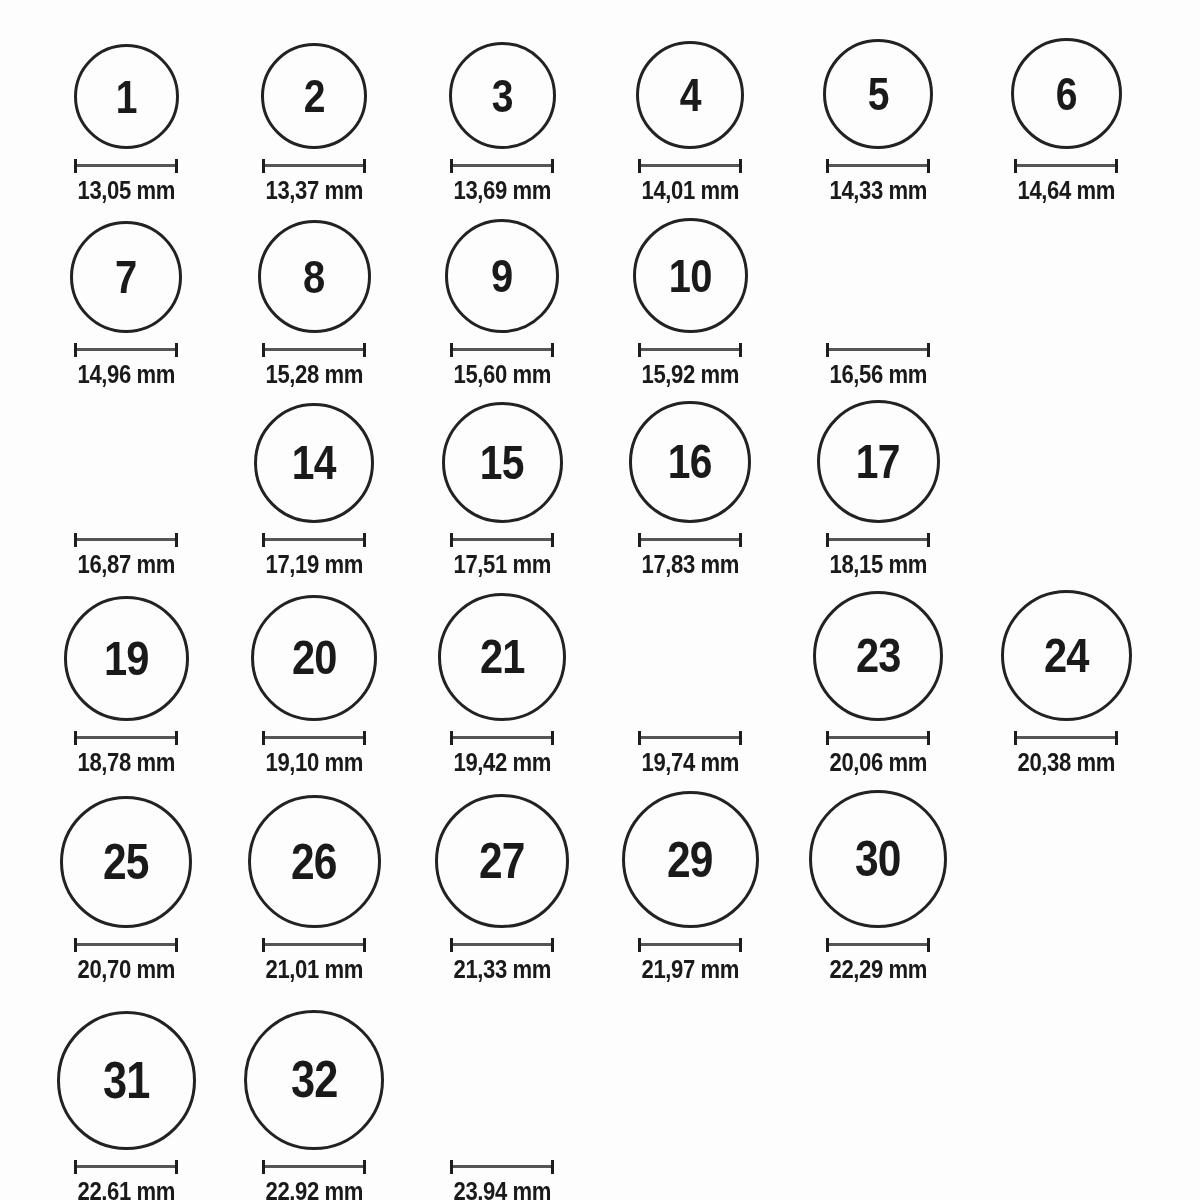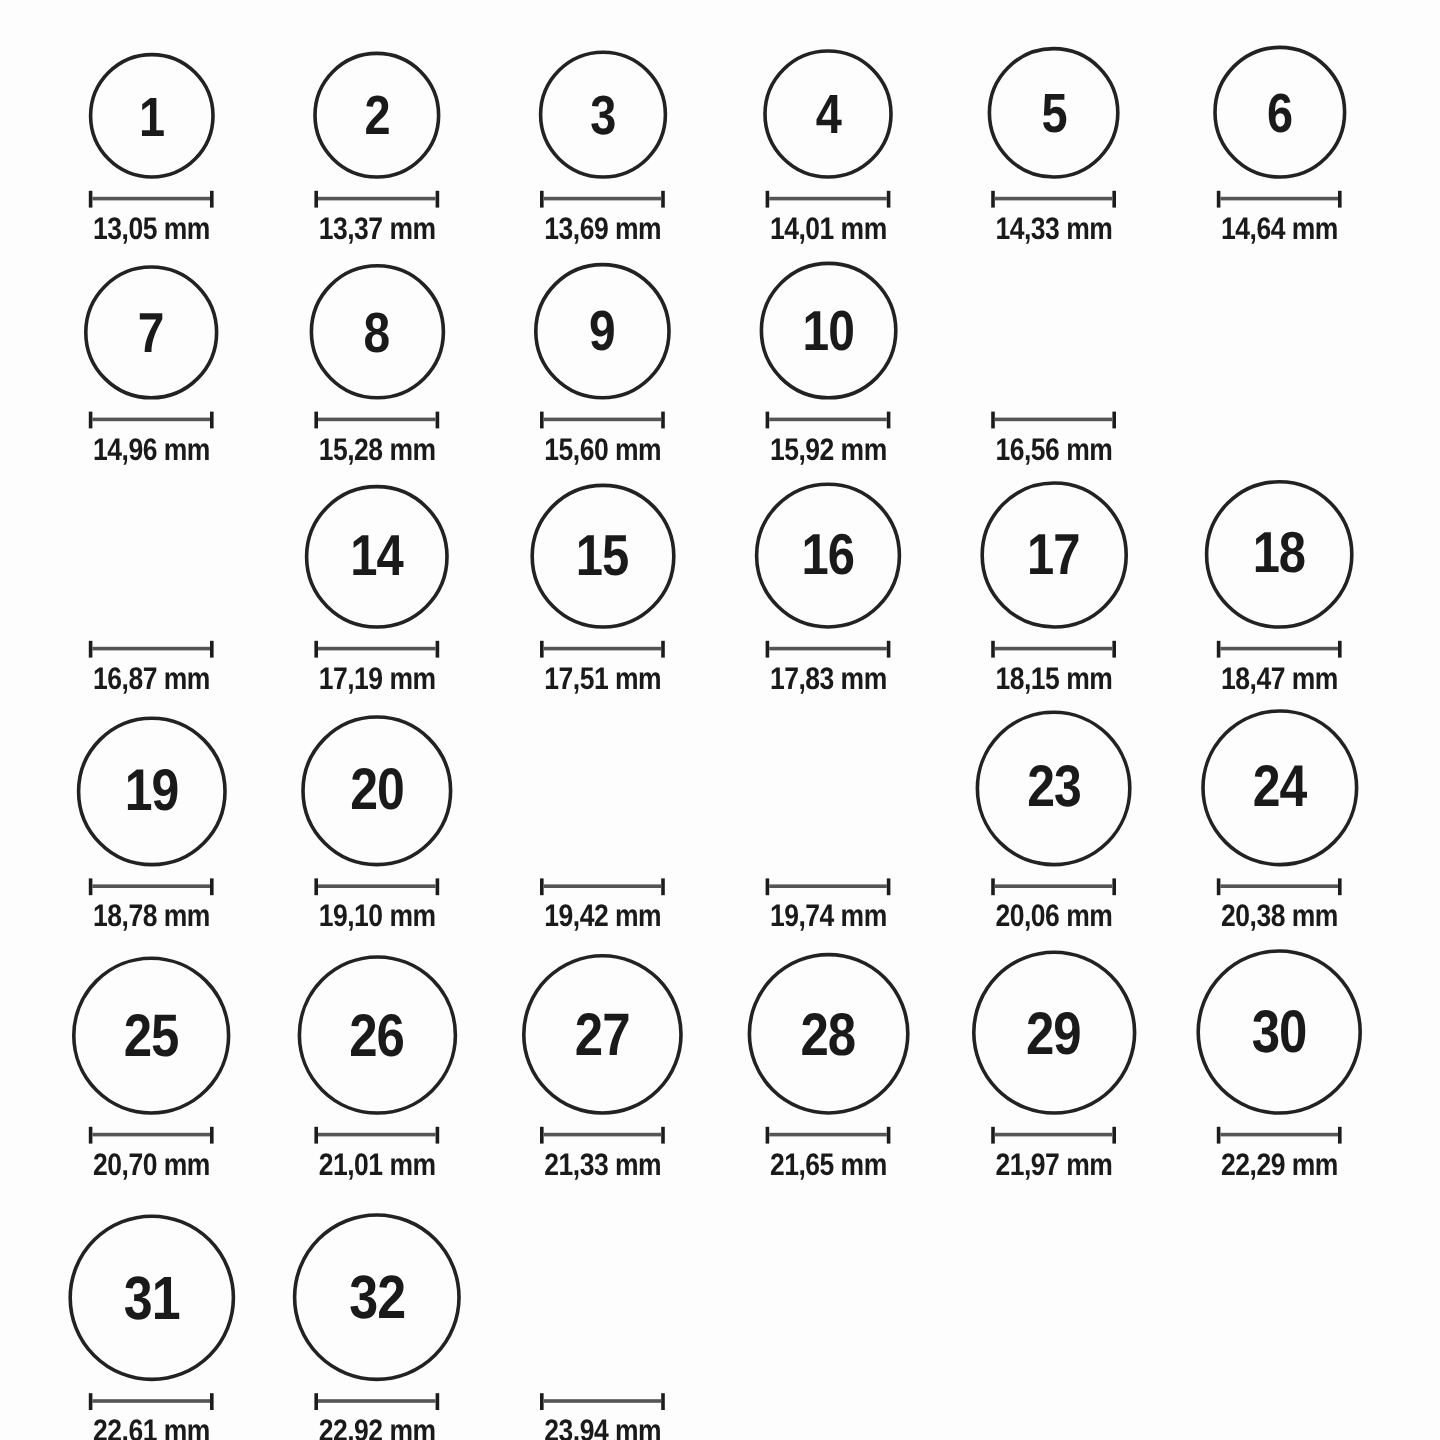--- a/index.html
+++ b/index.html
@@ -183,44 +183,40 @@
         <div class="dimline"></div>
         <div class="mmlabel">17,83 mm</div>
       </div>
       <div class="cell">
         <div class="circle" style="width: 123px; height: 123px;">
           <span class="num" style="font-size: 48px;">17</span>
         </div>
         <div class="dimline"></div>
         <div class="mmlabel">18,15 mm</div>
       </div>
-      <div class="cell">
-        <div class="circle" style="width: 124px; height: 124px;">
-          <span class="num" style="font-size: 48px;">18</span>
-        </div>
-        <div class="dimline"></div>
-        <div class="mmlabel">18,47 mm</div>
-      </div>
     </div>
     <div class="row">
       <div class="cell">
         <div class="circle" style="width: 125px; height: 125px;">
           <span class="num" style="font-size: 49px;">19</span>
         </div>
         <div class="dimline"></div>
         <div class="mmlabel">18,78 mm</div>
       </div>
       <div class="cell">
         <div class="circle" style="width: 126px; height: 126px;">
           <span class="num" style="font-size: 49px;">20</span>
         </div>
         <div class="dimline"></div>
         <div class="mmlabel">19,10 mm</div>
       </div>
       <div class="cell">
+        <div class="circle" style="width: 128px; height: 128px;">
+          <span class="num" style="font-size: 49px;">21</span>
+        </div>
         <div class="dimline"></div>
         <div class="mmlabel">19,42 mm</div>
       </div>
       <div class="cell">
         <div class="dimline"></div>
         <div class="mmlabel">19,74 mm</div>
       </div>
       <div class="cell">
         <div class="circle" style="width: 130px; height: 130px;">
           <span class="num" style="font-size: 49px;">23</span>
@@ -250,27 +246,20 @@
         </div>
         <div class="dimline"></div>
         <div class="mmlabel">21,01 mm</div>
       </div>
       <div class="cell">
         <div class="circle" style="width: 134px; height: 134px;">
           <span class="num" style="font-size: 50px;">27</span>
         </div>
         <div class="dimline"></div>
         <div class="mmlabel">21,33 mm</div>
-      </div>
-      <div class="cell">
-        <div class="circle" style="width: 135px; height: 135px;">
-          <span class="num" style="font-size: 50px;">28</span>
-        </div>
-        <div class="dimline"></div>
-        <div class="mmlabel">21,65 mm</div>
       </div>
       <div class="cell">
         <div class="circle" style="width: 137px; height: 137px;">
           <span class="num" style="font-size: 50px;">29</span>
         </div>
         <div class="dimline"></div>
         <div class="mmlabel">21,97 mm</div>
       </div>
       <div class="cell">
         <div class="circle" style="width: 138px; height: 138px;">

